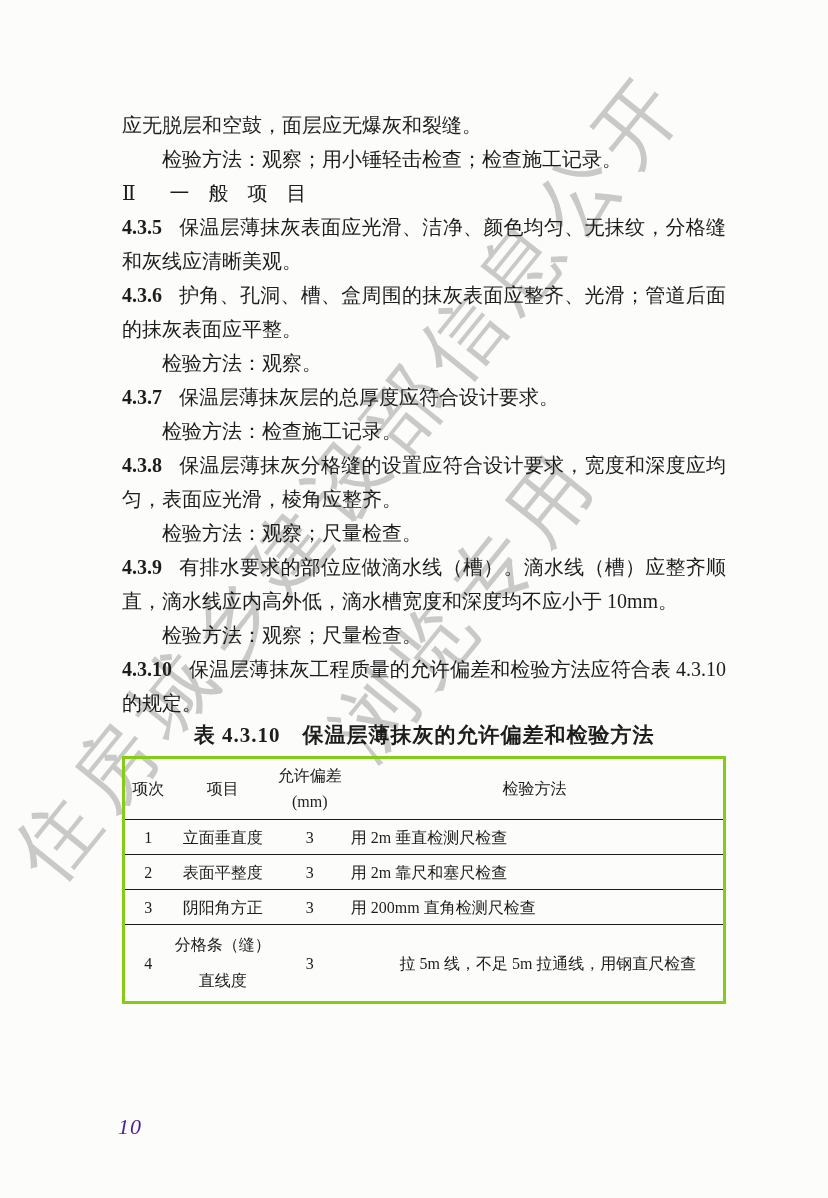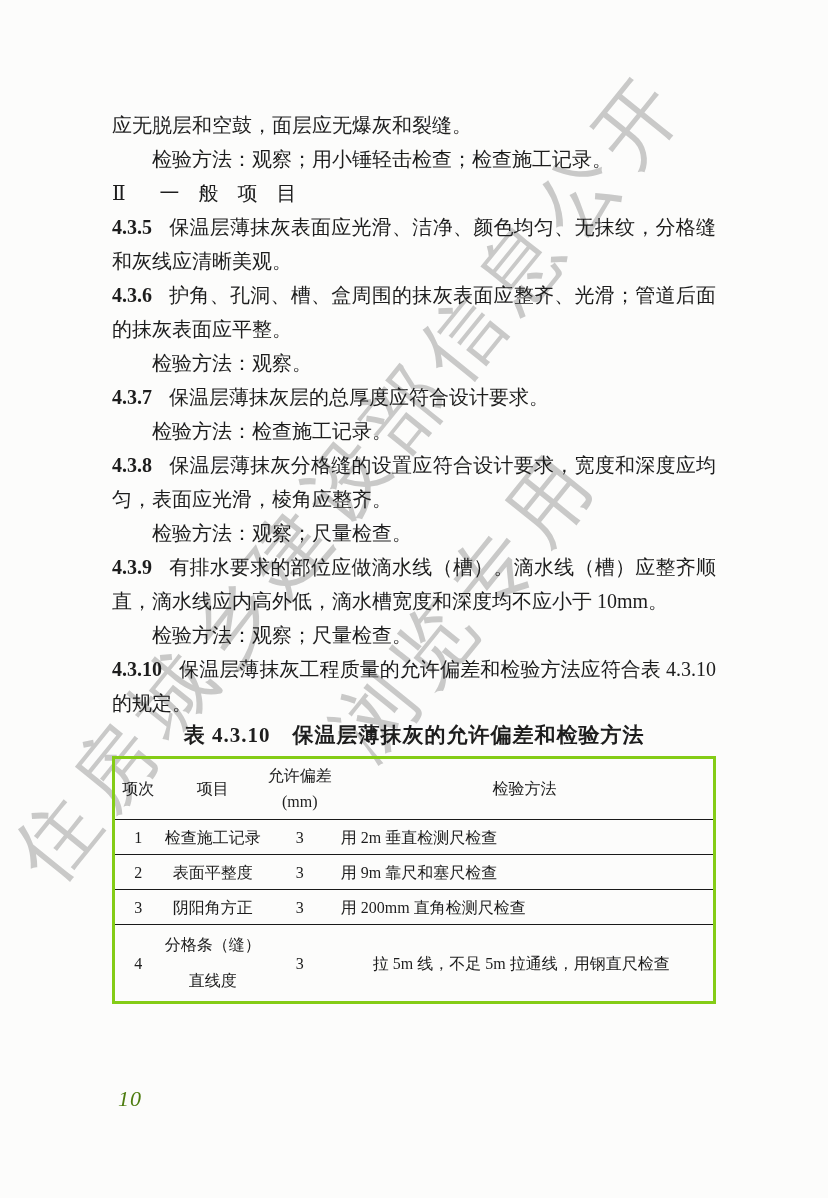--- a/index.html
+++ b/index.html
@@ -23,21 +23,21 @@
     font-size: 80px;
     letter-spacing: 12px;
     line-height: 170px;
     opacity: 0.45;
     pointer-events: none;
     z-index: 0;
     white-space: nowrap;
   }
   .content {
     position: absolute;
-    left: 112px;
+    left: 122px;
     top: 108px;
     width: 604px;
     font-size: 20px;
     line-height: 34px;
     text-align: justify;
     z-index: 1;
   }
   .content p { margin: 0; }
   .indent { text-indent: 2em; }
   .clause-num { font-weight: bold; margin-right: 0.85em; white-space: nowrap; margin-top: 12px; }
@@ -70,30 +70,30 @@
     vertical-align: middle;
     padding: 2px 0;
   }
   table.spec th { text-align: center; line-height: 26px; padding: 4px 0; }
   table.spec td { height: 30px; line-height: 29px; text-align: center; }
   table.spec td.method {
     text-align: left;
     padding-left: 5px;
     padding-right: 10px;
   }
-  table.spec td.method.hang { text-indent: 2em; line-height: 31px; }
+  table.spec td.method.hang { text-indent: 2em; line-height: 31px; text-align: center; }
   table.spec td.wrap { line-height: 36px; }
   .page-number {
     position: absolute;
     left: 118px;
-    top: 1086px;
+    top: 1114px;
     font-style: italic;
     font-size: 22px;
     letter-spacing: 1px;
-    color: #4d7c0f;
+    color: #4c1d95;
     z-index: 1;
   }
 </style>
 </head>
 <body>
 
 <div class="page">
 
   <div class="watermark" style="color: rgb(140, 140, 140);">
     <div>住房城乡建设部信息公开</div>
@@ -139,29 +139,29 @@
           <th>
             <div>允许偏差</div>
             <div>(mm)</div>
           </th>
           <th>检验方法</th>
         </tr>
       </thead>
       <tbody>
         <tr>
           <td>1</td>
-          <td>检查施工记录</td>
+          <td>立面垂直度</td>
           <td>3</td>
           <td class="method">用 2m 垂直检测尺检查</td>
         </tr>
         <tr>
           <td>2</td>
           <td>表面平整度</td>
           <td>3</td>
-          <td class="method">用 9m 靠尺和塞尺检查</td>
+          <td class="method">用 2m 靠尺和塞尺检查</td>
         </tr>
         <tr>
           <td>3</td>
           <td>阴阳角方正</td>
           <td>3</td>
           <td class="method">用 200mm 直角检测尺检查</td>
         </tr>
         <tr>
           <td>4</td>
           <td class="wrap">分格条（缝）直线度</td>

